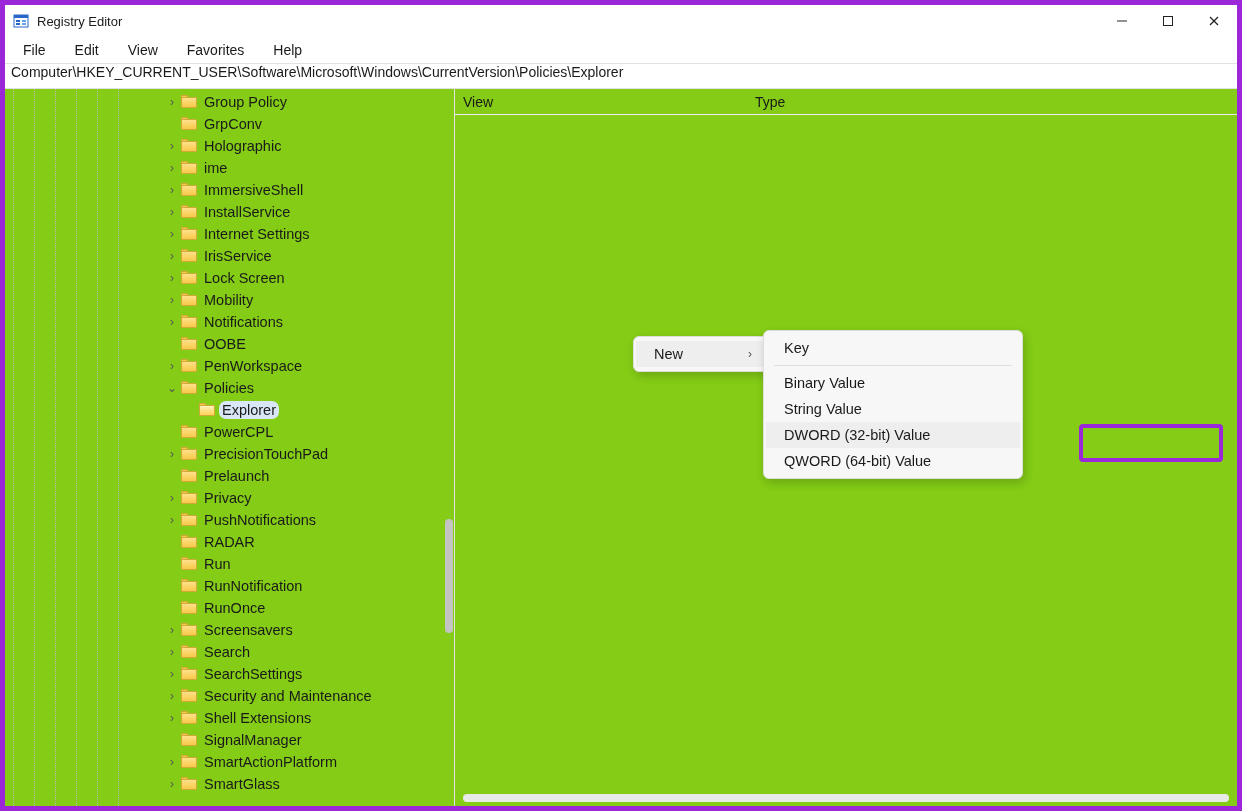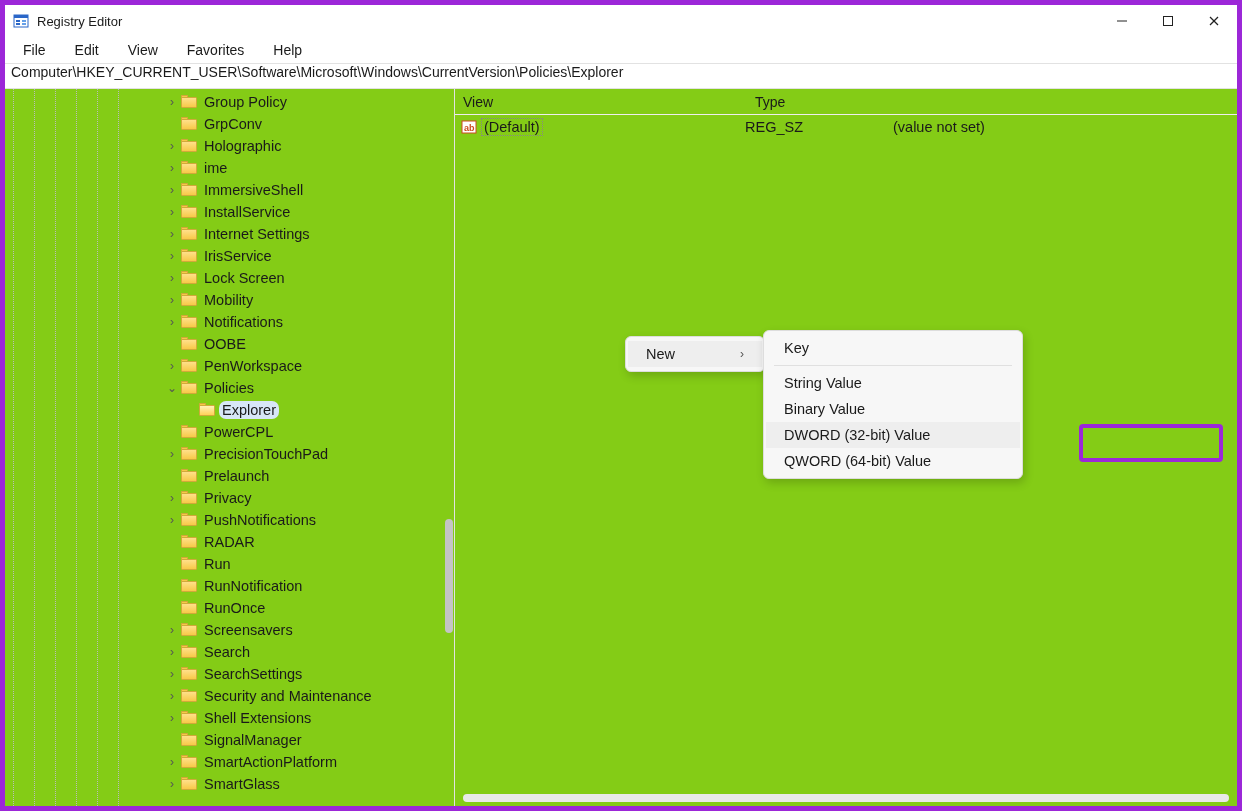--- a/index.html
+++ b/index.html
@@ -545,52 +545,39 @@
           </div>
         </div>
       <div class="left-scroll"></div>
     </div>
 
     <div class="right-pane">
       <div class="list-header">
         <div class="col-name">View</div>
         <div class="col-type">Type</div>
       </div>
-      <div class="list-row">
-        <div class="val-name-wrap">
-          <span class="val-icon">
-            <svg width="16" height="16" viewBox="0 0 16 16">
-              <rect x="1" y="2" width="14" height="12" fill="#fff" stroke="#cc4a1f" stroke-width="1"></rect>
-              <text x="3" y="12" font-size="9" font-weight="700" fill="#cc4a1f">ab</text>
-            </svg>
-          </span>
-          <span class="val-name">(Default)</span>
-        </div>
-        <div class="col-type">REG_SZ</div>
-        <div class="col-data">(value not set)</div>
-      </div>
-
-      <div class="ctx-menu" id="ctx1" style="left:170px; top:247px; width:140px;">
+
+      <div class="ctx-menu" id="ctx1" style="left:178px; top:247px; width:140px;">
           <div class="ctx-item hover">
             <span>New</span>
             <span class="arrow">›</span>
           </div>
         </div>
       <div class="hl-box" style="left:624px; top:335px; width:144px; height:38px;"></div>
 
       <div class="ctx-menu" id="ctx2" style="left:308px; top:241px; width:260px;">
           <div class="ctx-item">
             <span>Key</span>
           </div>
           <div class="ctx-sep"></div>
           <div class="ctx-item">
+            <span>Binary Value</span>
+          </div>
+          <div class="ctx-item">
             <span>String Value</span>
-          </div>
-          <div class="ctx-item">
-            <span>Binary Value</span>
           </div>
           <div class="ctx-item hover">
             <span>DWORD (32-bit) Value</span>
           </div>
           <div class="ctx-item">
             <span>QWORD (64-bit) Value</span>
           </div>
         </div>
       <div class="hl-box" style="left:786px; top:427px; width:143px; height:34px;"></div>
 

